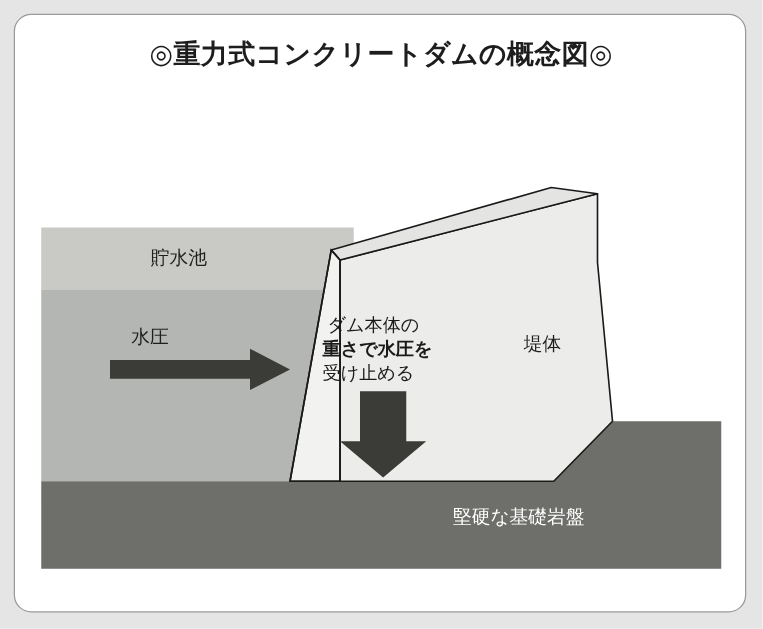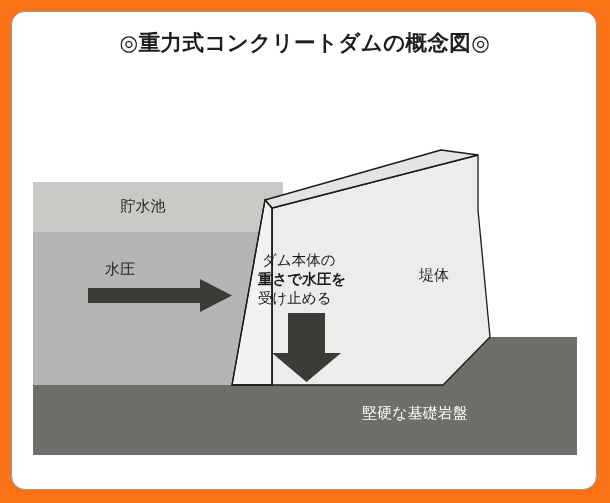--- a/index.html
+++ b/index.html
@@ -10,21 +10,21 @@
   body {
     width: 610px;
     height: 503px;
     font-family: "Liberation Sans", "DejaVu Sans", sans-serif;
     overflow: hidden;
   }
   #page {
     position: relative;
     width: 610px;
     height: 503px;
-    background: #f97316;
+    background: #e5e5e5;
   }
   
   #frame {
     position: absolute;
     left: 11px;
     top: 11px;
     width: 586px;
     height: 479px;
     border: 1.4px solid #9a9a9a;
     border-radius: 14px;

